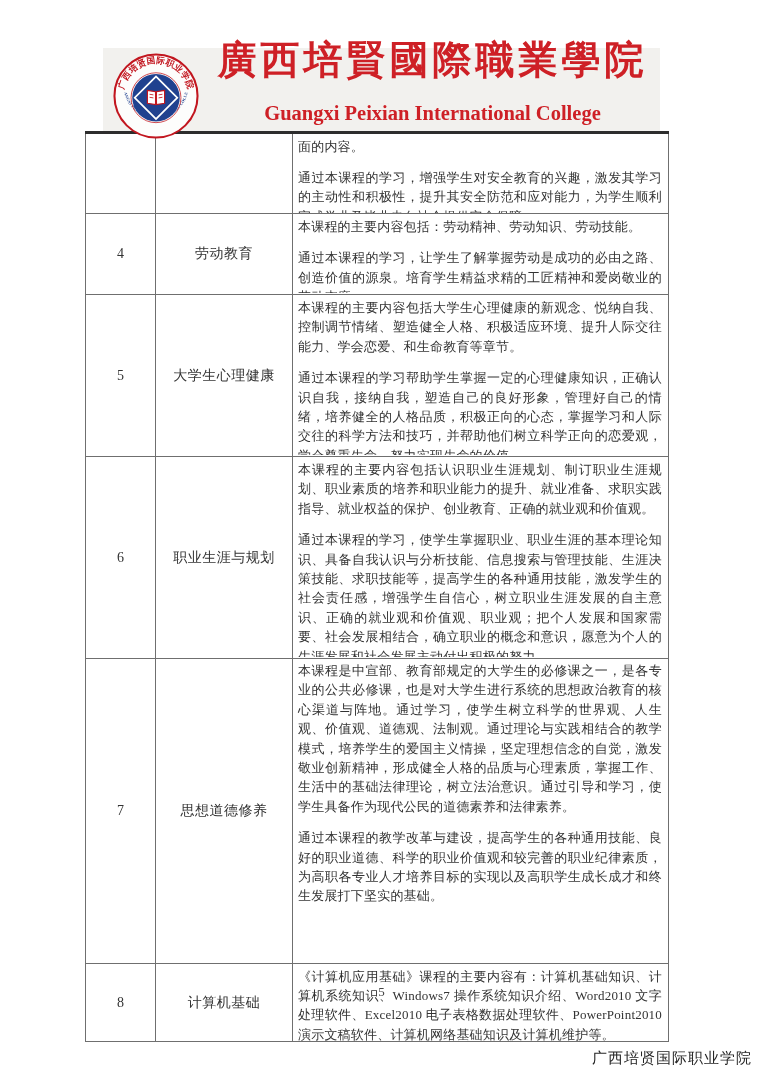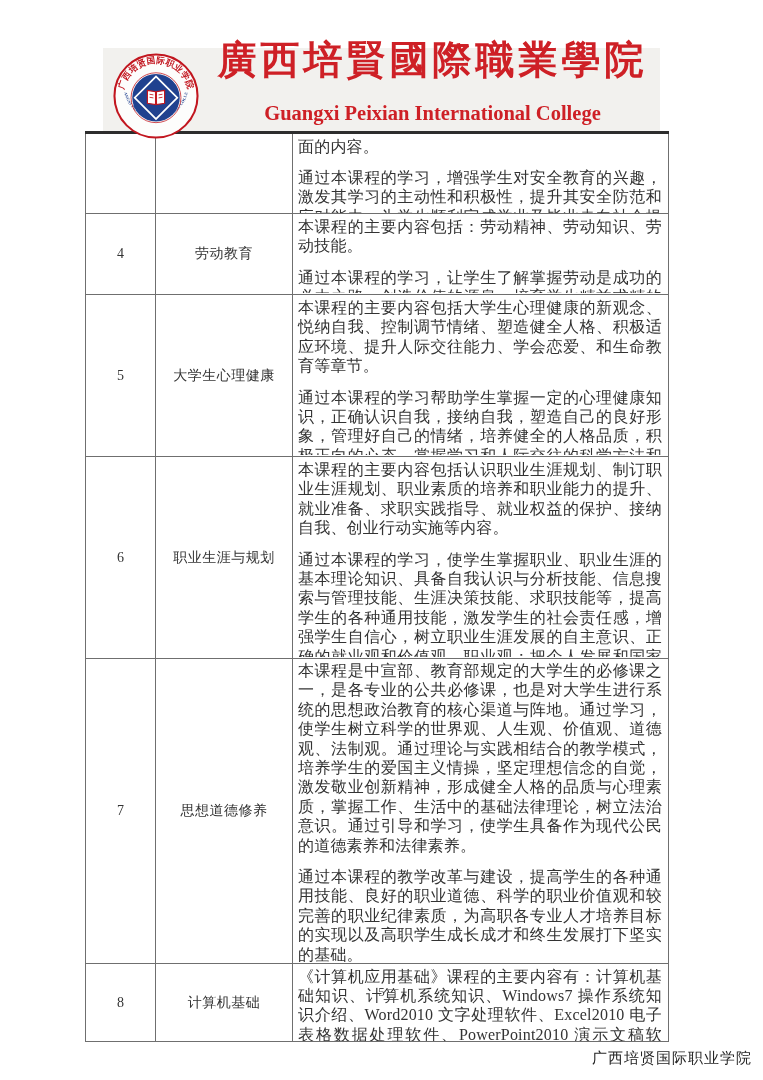--- a/index.html
+++ b/index.html
@@ -33,21 +33,21 @@
   }
   table.courses td {
     border:1px solid #6f6f6f; vertical-align:middle;
     font-size:14px; color:#333;
   }
   td.num  { text-align:center; }
   td.name { text-align:center; letter-spacing:0.5px; }
   td.desc { vertical-align:top; }
   td.desc .desc-inner {
     overflow:hidden; padding:2px 6px 0 5px;
-    font-size:16px; line-height:19.4px; letter-spacing:0.2px;
+    font-size:13px; line-height:19.4px; letter-spacing:0.2px;
   }
   td.desc p { margin:0; text-align:justify; text-justify:inter-character; }
   td.desc p + p { margin-top:12px; }
   tr.r0 { height:81px; }  tr.r0 .desc-inner { height:78px; }
   tr.r1 { height:81px; }  tr.r1 .desc-inner { height:78px; }
   tr.r2 { height:162px; } tr.r2 .desc-inner { height:159px; }
   tr.r3 { height:202px; } tr.r3 .desc-inner { height:199px; }
   tr.r4 { height:239px; } tr.r4 .desc-inner { height:304px; }
   tr.r5 { height:78px; }  tr.r5 .desc-inner { height:76px; }
   
@@ -127,21 +127,21 @@
           <p>本课程的主要内容包括大学生心理健康的新观念、悦纳自我、控制调节情绪、塑造健全人格、积极适应环境、提升人际交往能力、学会恋爱、和生命教育等章节。</p>
           <p>通过本课程的学习帮助学生掌握一定的心理健康知识，正确认识自我，接纳自我，塑造自己的良好形象，管理好自己的情绪，培养健全的人格品质，积极正向的心态，掌握学习和人际交往的科学方法和技巧，并帮助他们树立科学正向的恋爱观，学会尊重生命，努力实现生命的价值。</p>
         </div>
           </td>
       </tr>
       <tr class="r3">
         <td class="num">6</td>
         <td class="name">职业生涯与规划</td>
         <td class="desc">
             <div class="desc-inner">
-          <p>本课程的主要内容包括认识职业生涯规划、制订职业生涯规划、职业素质的培养和职业能力的提升、就业准备、求职实践指导、就业权益的保护、接纳自我、创业行动实施等内容。</p>
+          <p>本课程的主要内容包括认识职业生涯规划、制订职业生涯规划、职业素质的培养和职业能力的提升、就业准备、求职实践指导、就业权益的保护、创业教育、正确的就业观和价值观。</p>
           <p>通过本课程的学习，使学生掌握职业、职业生涯的基本理论知识、具备自我认识与分析技能、信息搜索与管理技能、生涯决策技能、求职技能等，提高学生的各种通用技能，激发学生的社会责任感，增强学生自信心，树立职业生涯发展的自主意识、正确的就业观和价值观、职业观；把个人发展和国家需要、社会发展相结合，确立职业的概念和意识，愿意为个人的生涯发展和社会发展主动付出积极的努力。</p>
         </div>
           </td>
       </tr>
       <tr class="r4">
         <td class="num">7</td>
         <td class="name">思想道德修养</td>
         <td class="desc">
             <div class="desc-inner">
           <p>本课程是中宣部、教育部规定的大学生的必修课之一，是各专业的公共必修课，也是对大学生进行系统的思想政治教育的核心渠道与阵地。通过学习，使学生树立科学的世界观、人生观、价值观、道德观、法制观。通过理论与实践相结合的教学模式，培养学生的爱国主义情操，坚定理想信念的自觉，激发敬业创新精神，形成健全人格的品质与心理素质，掌握工作、生活中的基础法律理论，树立法治意识。通过引导和学习，使学生具备作为现代公民的道德素养和法律素养。</p>

